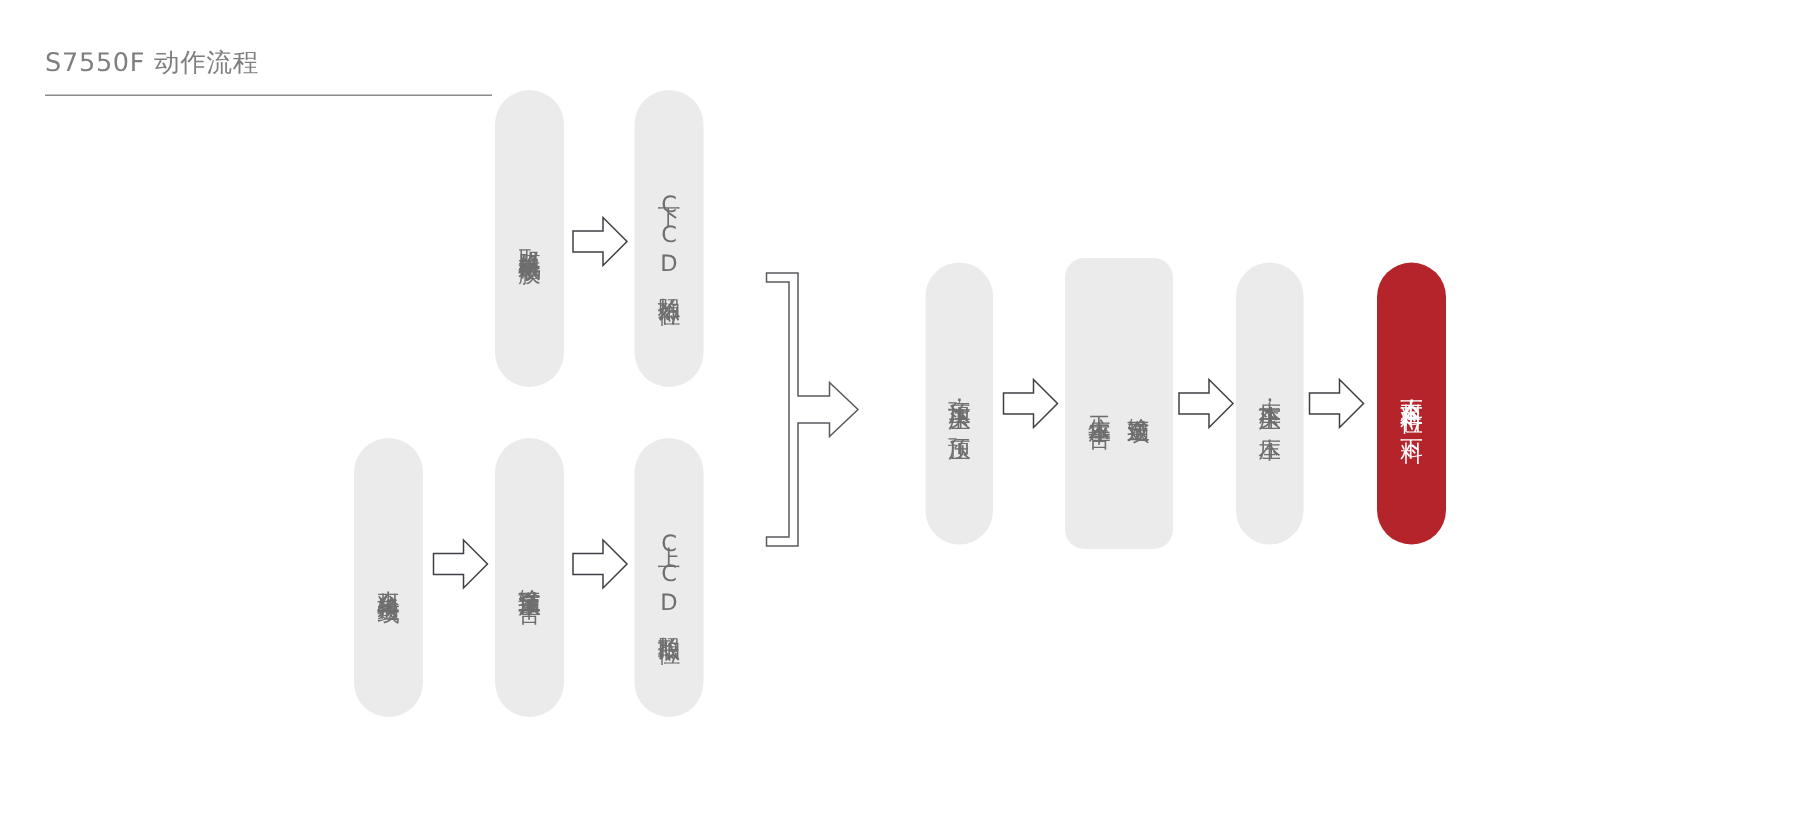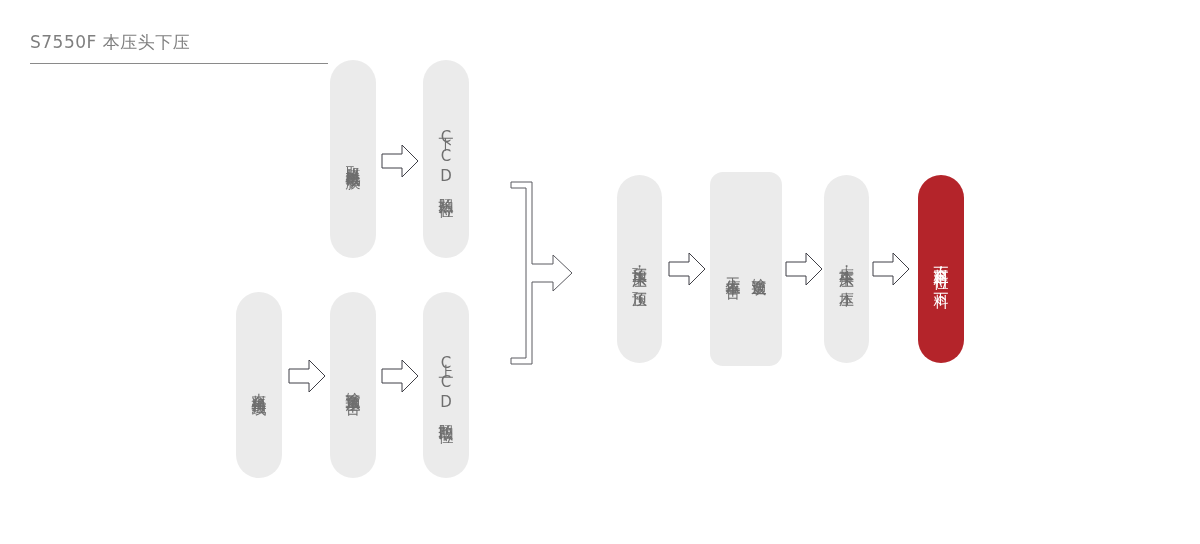--- a/index.html
+++ b/index.html
@@ -92,21 +92,21 @@
     stroke: #5a5a60;
     stroke-width: 1;
   }
 </style>
 </head>
 <body>
 
 <div id="canvas">
 
   <div class="title-block">
-    <div class="title-text">S7550F 本压头下压</div>
+    <div class="title-text">S7550F 动作流程</div>
   </div>
   <div class="title-rule"></div>
 
   <div class="node" style="left:330px; top:60px; width:46px; height:198px;">
     <span class="node-label">取膜机械手取膜</span>
   </div>
 
   <div class="node" style="left:423px; top:60px; width:46px; height:198px;">
     <span class="node-label">下CCD拍照补位</span>
   </div>

